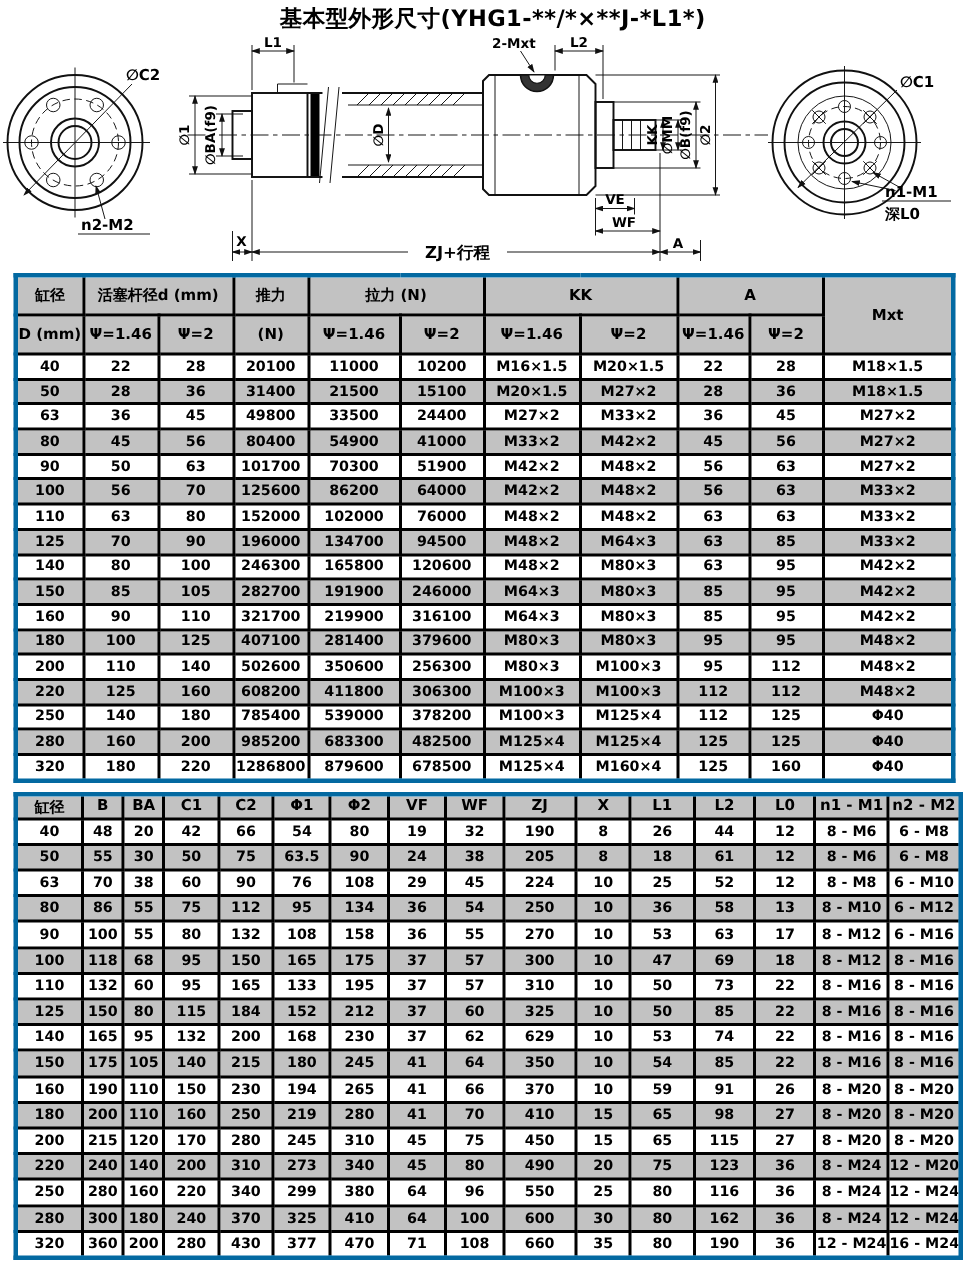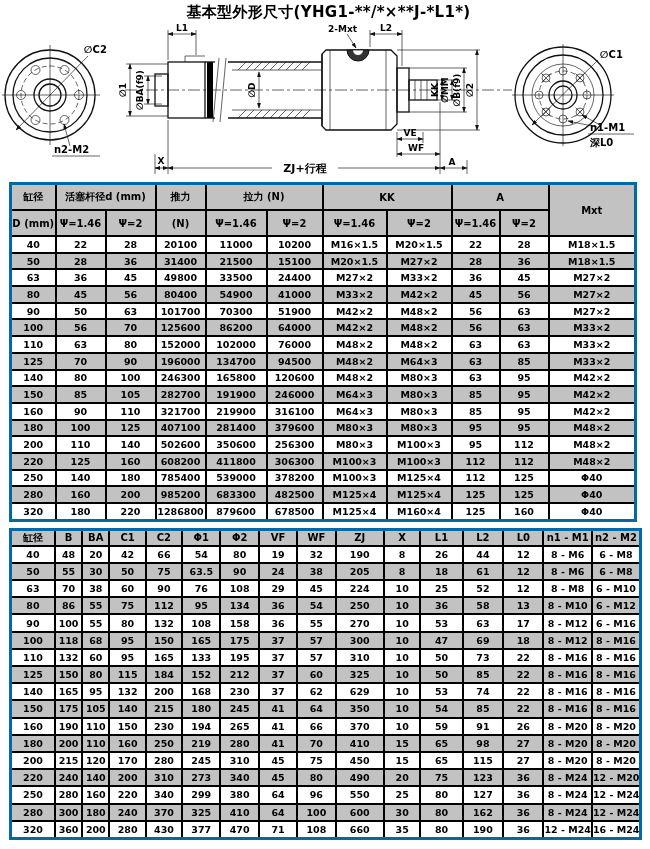--- a/index.html
+++ b/index.html
@@ -769,21 +769,21 @@
         <td>160</td>
         <td>220</td>
         <td>340</td>
         <td>299</td>
         <td>380</td>
         <td>64</td>
         <td>96</td>
         <td>550</td>
         <td>25</td>
         <td>80</td>
-        <td>127</td>
+        <td>116</td>
         <td>36</td>
         <td>8 - M24</td>
         <td>12 - M24</td>
       </tr>
       <tr>
         <td>280</td>
         <td>300</td>
         <td>180</td>
         <td>240</td>
         <td>370</td>

